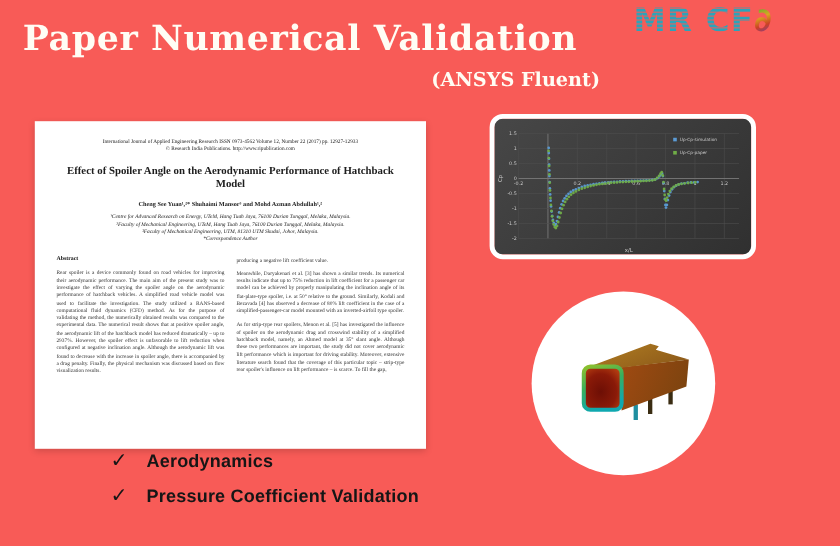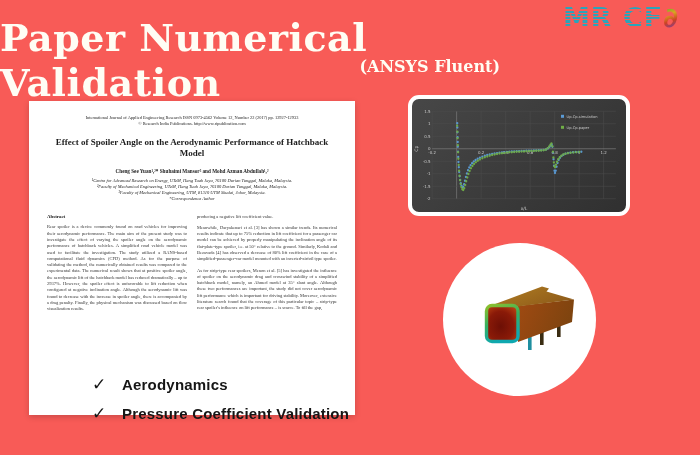--- a/index.html
+++ b/index.html
@@ -3,47 +3,47 @@
 <meta charset="utf-8">
 <style>
   html,body{margin:0;padding:0;}
   body{
     width:700px;height:455px;position:relative;overflow:hidden;
     background:#F85B57;
     font-family:"Liberation Sans", sans-serif;
   }
   
   .main-title{
-    position:absolute;left:0;top:15px;width:500px;
-    font-family:"DejaVu Serif", serif;font-weight:700;font-size:38px;
+    position:absolute;left:0;top:15px;width:500px;text-align:center;
+    font-family:"DejaVu Serif", serif;font-weight:700;font-size:29px;
     color:#FFFDF4;letter-spacing:.5px;
   }
   .sub-title{
     position:absolute;left:0;top:57px;width:500px;text-align:right;
     font-family:"DejaVu Serif", serif;font-weight:700;font-size:16px;color:#FFFDF4;
   }
   
-  .logo-wrap{position:absolute;right:22px;top:4px;width:160px;text-align:right;}
+  .logo-wrap{position:absolute;right:12px;top:4px;width:160px;text-align:left;}
   .logo-line{line-height:1;white-space:nowrap;}
   .logo-text{
     display:inline-block;
     font-family:"DejaVu Sans", sans-serif;font-weight:800;font-size:27px;letter-spacing:1px;
     background:repeating-linear-gradient(180deg,#2BA4BA 0px,#2BA4BA 2.1px,rgba(255,255,255,0) 2.1px,rgba(255,255,255,0) 3.3px);
     -webkit-background-clip:text;background-clip:text;color:transparent;
   }
   .logo-d{
     display:inline-block;
     font-family:"DejaVu Sans", sans-serif;font-weight:800;font-size:27px;
     background:linear-gradient(160deg,#58B030 10%,#D9A520 38%,#CC4125 62%,#7E3F98 88%);
     -webkit-background-clip:text;background-clip:text;color:transparent;
   }
   .contact{margin-top:2px;color:#FFFFFF;font-size:12.5px;line-height:1.28;}
   
   .paper{
-    position:absolute;left:29px;top:101px;width:326px;height:314px;
+    position:absolute;left:29px;top:101px;width:326px;height:273px;
     background:#FFFFFF;box-shadow:0 2px 6px rgba(0,0,0,.18);
     font-family:"Liberation Serif", serif;color:#1d1d1d;
     padding:14px 18px;box-sizing:border-box;overflow:hidden;
   }
   .p-header{font-size:4.4px;text-align:center;line-height:1.45;color:#222;}
   .p-title{font-size:9px;font-weight:700;text-align:center;margin-top:9px;line-height:1.25;}
   .p-authors{font-size:5.2px;font-weight:700;text-align:center;margin-top:9px;}
   .p-affil{font-size:4.5px;font-style:italic;text-align:center;line-height:1.35;margin-top:4px;color:#222;}
   .p-cols{display:flex;gap:10px;margin-top:11px;}
   .p-col{flex:1;font-size:4.5px;line-height:1.4;text-align:justify;color:#333;}

